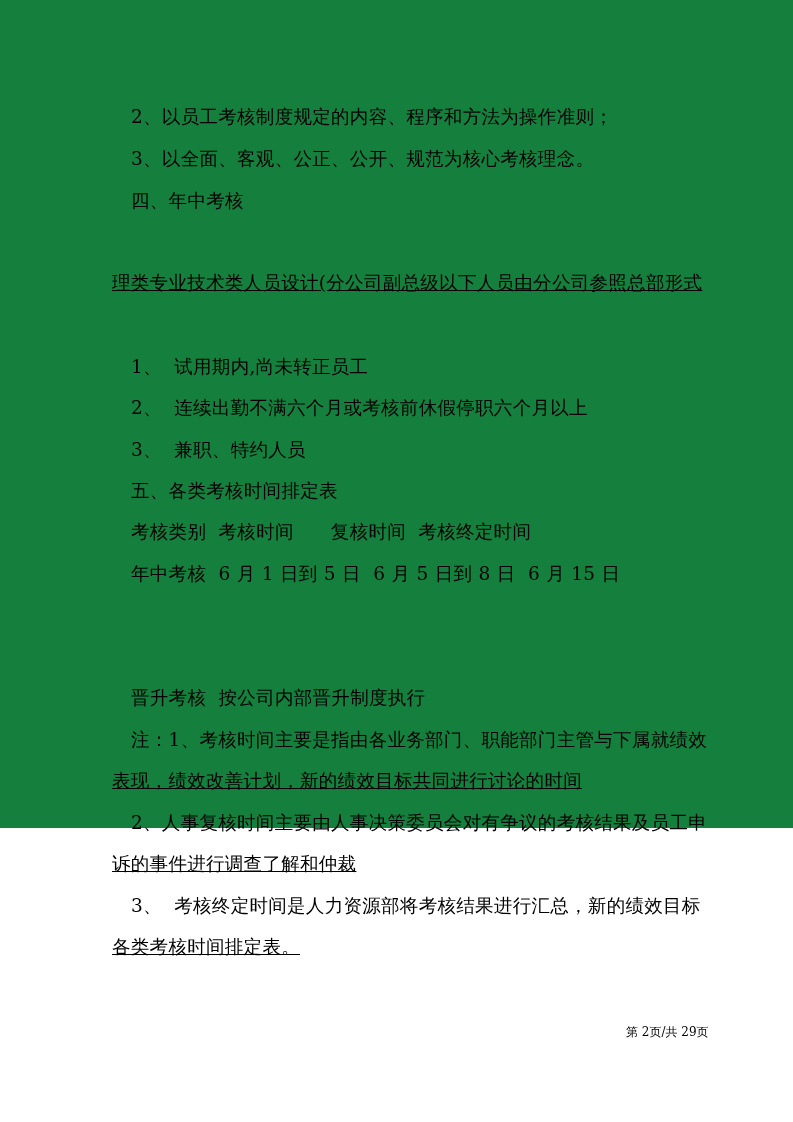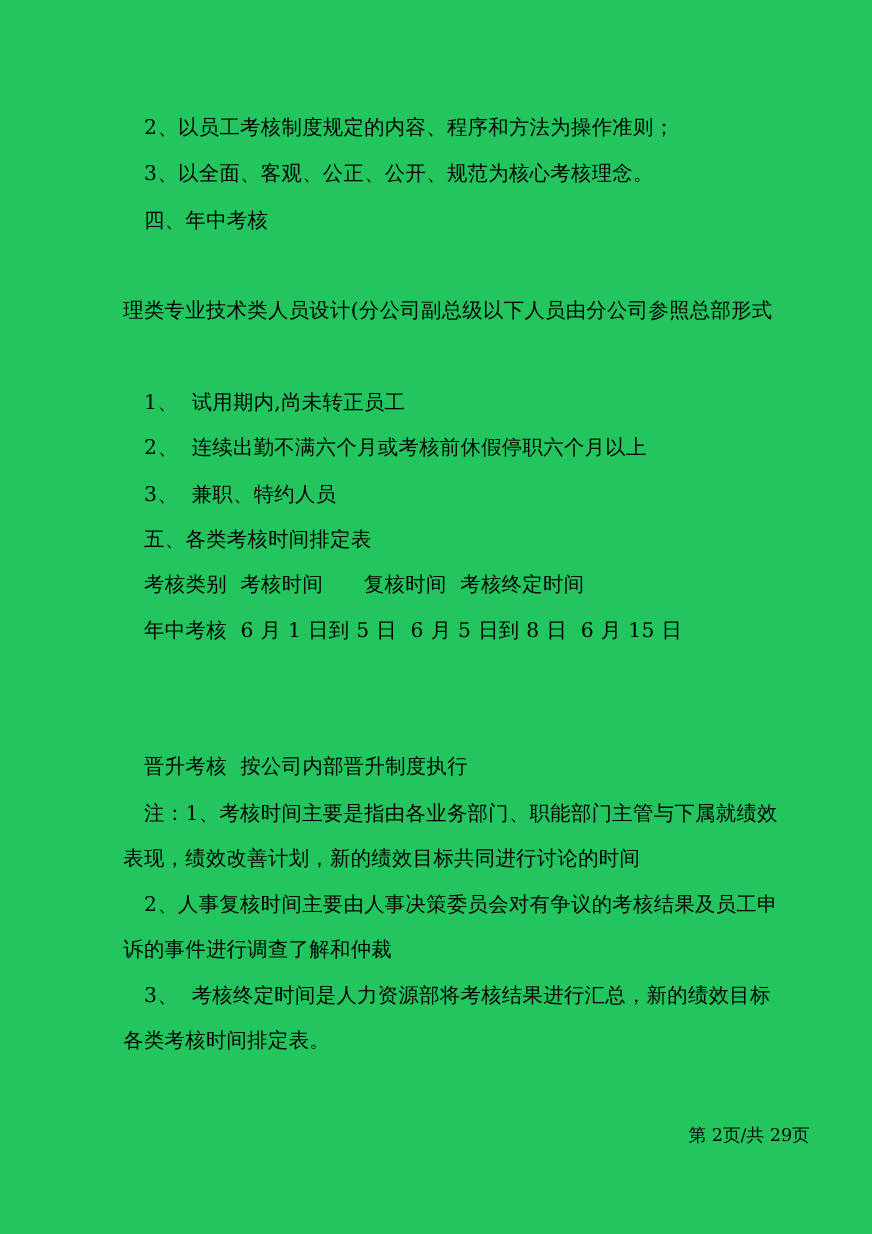--- a/index.html
+++ b/index.html
@@ -1,22 +1,22 @@
 <!DOCTYPE html>
 <html><head>
   <meta charset="utf-8">
   <style>
     html, body { margin: 0; padding: 0; background: #ffffff; }
     body { width: 793px; height: 1122px; position: relative; overflow: hidden;
       font-family: "DejaVu Serif", "Liberation Serif", serif; color: #000; }
-    .page { position: absolute; left: 0; top: 0; width: 793px; height: 1122px; background: #22c55e; }
+    .page { position: absolute; left: 0; top: 0; width: 793px; height: 828px; background: #15803d; }
     .line { position: absolute; left: 0; font-size: 18.5px; line-height: 24px; white-space: pre; letter-spacing: 0.3px; }
     .ind { left: 131px; }
-    .flush { left: 112px; }
-    .footer { position: absolute; left: 626px; top: 1024px; font-size: 16px; line-height: 16px; white-space: pre; }
+    .flush { left: 112px; text-decoration: underline; }
+    .footer { position: absolute; left: 626px; top: 1024px; font-size: 12px; line-height: 16px; white-space: pre; }
   </style>
 </head>
 <body>
 
 <div class="page">
   <div class="line ind" style="top:105px">2、以员工考核制度规定的内容、程序和方法为操作准则；</div>
   <div class="line ind" style="top:147px">3、以全面、客观、公正、公开、规范为核心考核理念。</div>
   <div class="line ind" style="top:189px">四、年中考核</div>
   <div class="line flush" style="top:271px">理类专业技术类人员设计(分公司副总级以下人员由分公司参照总部形式</div>
   <div class="line ind" style="top:355px">1、  试用期内,尚未转正员工</div>

